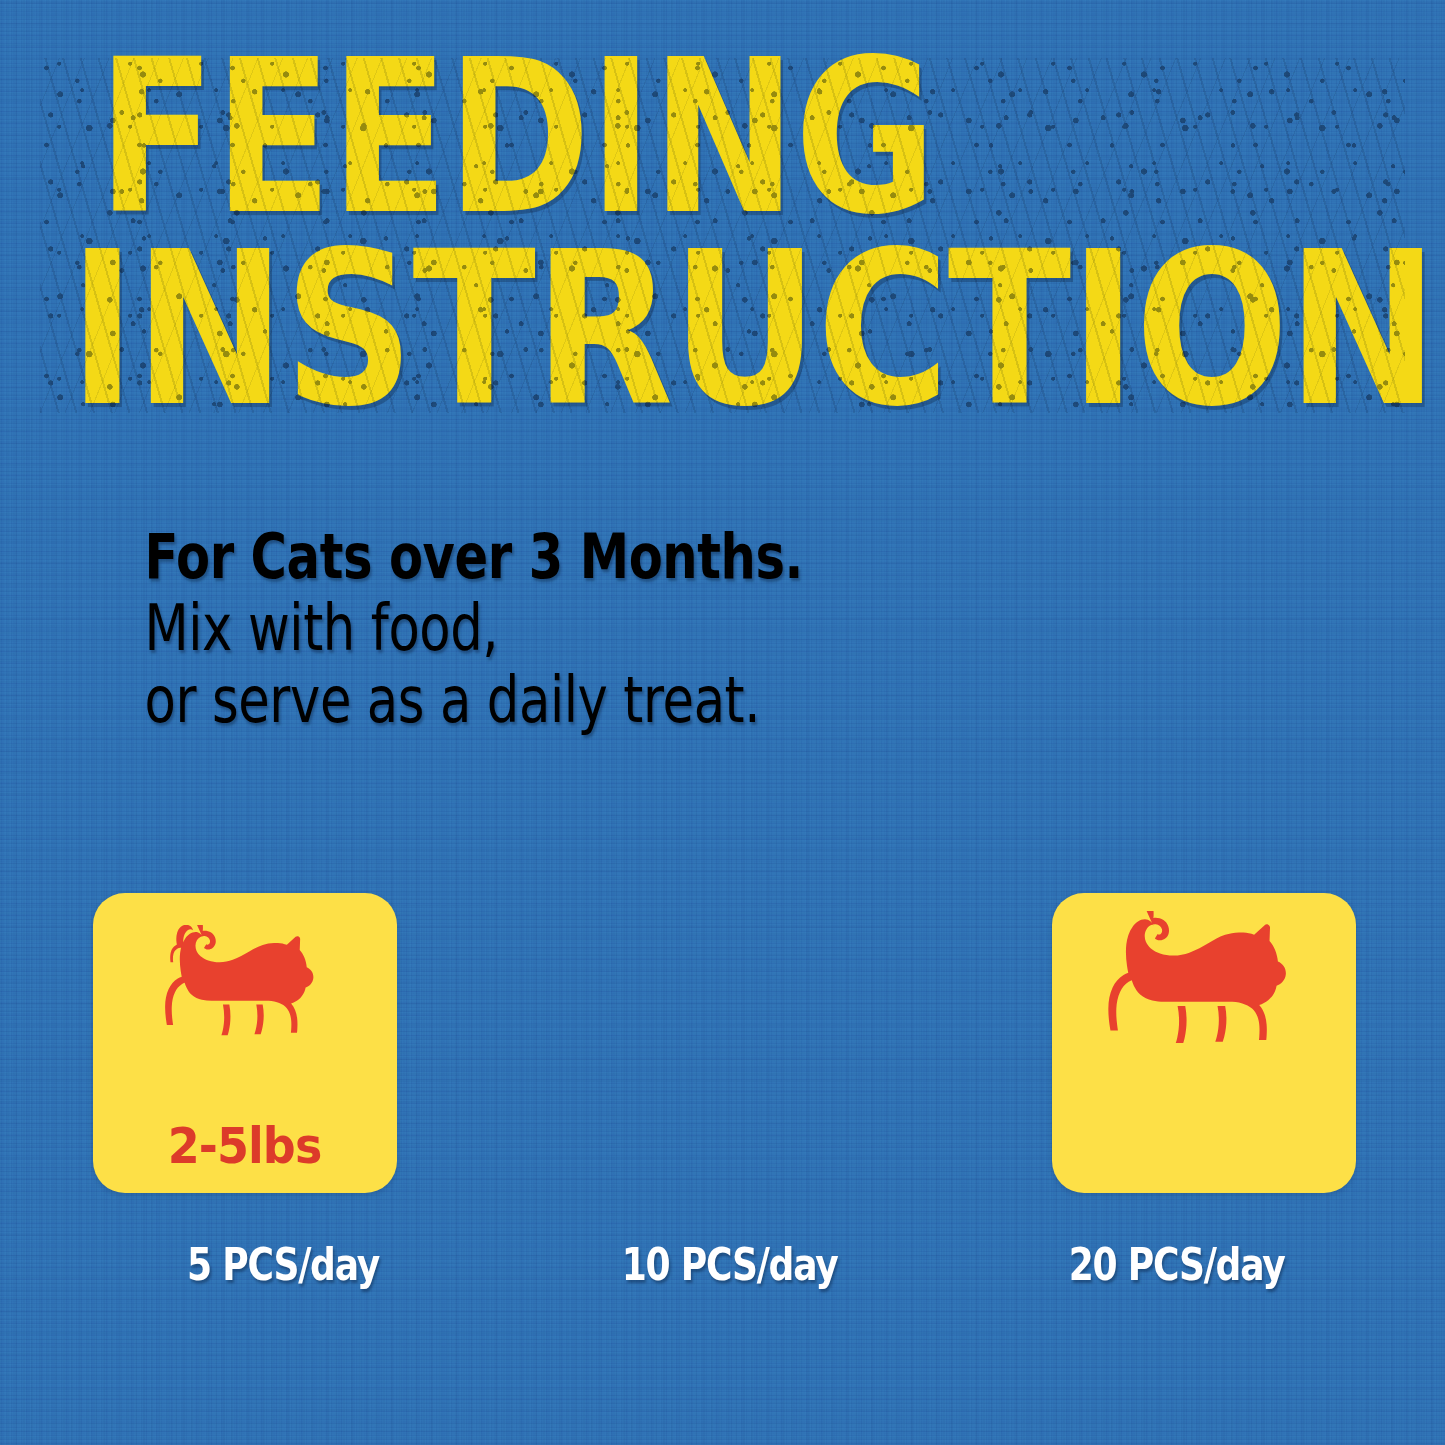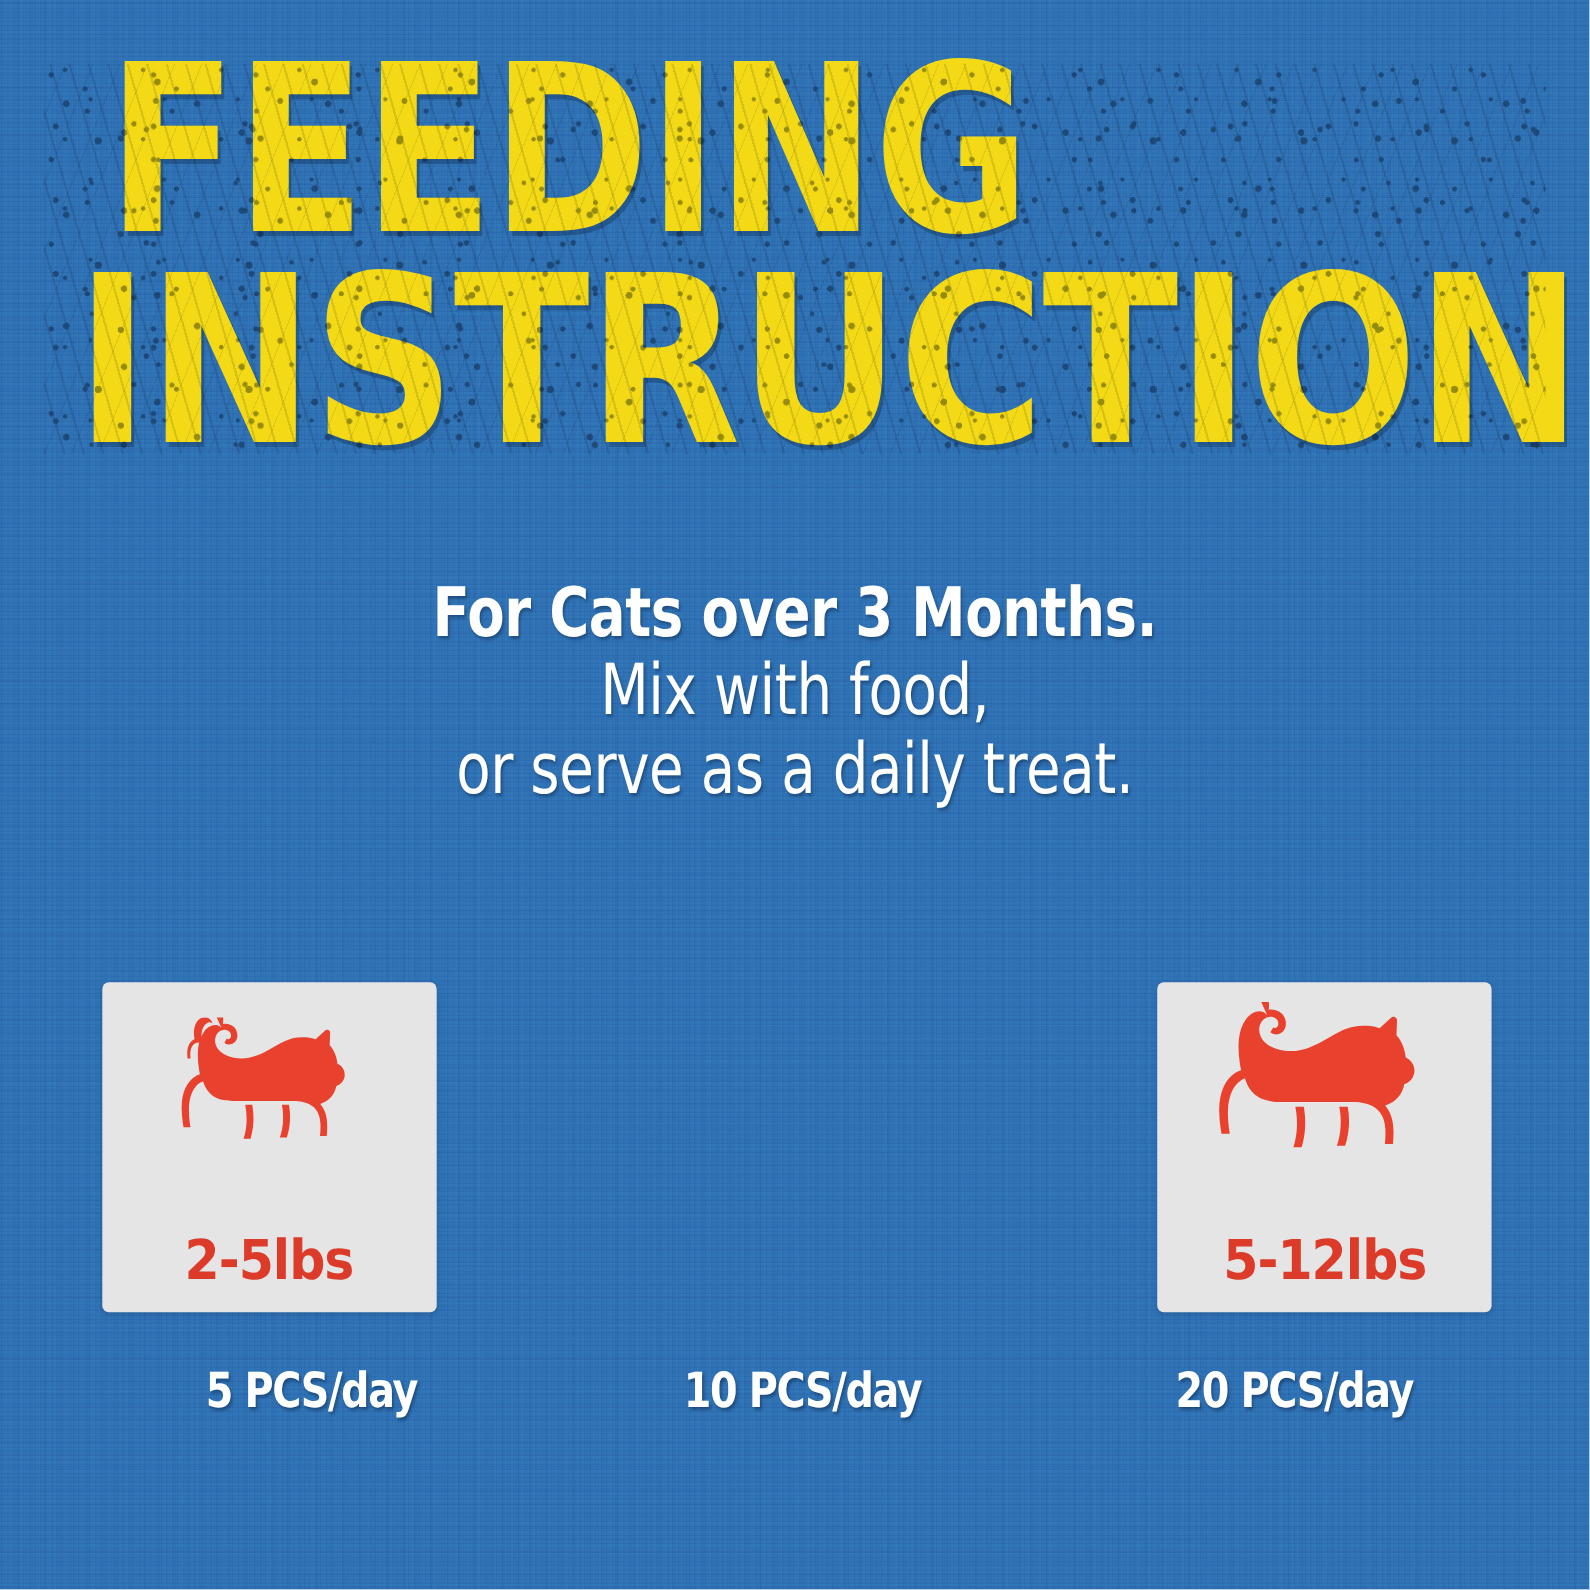--- a/index.html
+++ b/index.html
@@ -114,23 +114,22 @@
       101px 79px, 113px 109px, 89px 67px, 131px 119px,
       77px 83px, 107px 71px, 121px 93px, 97px 103px,
       auto, auto;
   }
 
   
   .body-copy {
     position: absolute;
     left: 0; right: 0;
     top: 522px;
-    text-align: center;
     z-index: 5;
-    color: #ffffff;
+    color: #000000;
   }
   .body-copy div { white-space: nowrap; }
   .bc-line {
     font-family: "DejaVu Sans", sans-serif;
     line-height: 1.13;
     letter-spacing: -.5px;
     text-shadow: 2px 3px 3px rgba(8,28,58,.38);
   }
   .bc-line.strong {
     font-weight: 700;
@@ -151,22 +150,22 @@
     width: 1263px;
     height: 300px;
     display: flex;
     justify-content: space-between;
     z-index: 5;
   }
   .weight-card {
     position: relative;
     width: 304px;
     height: 300px;
-    background: #e5e5e5;
-    border-radius: 6px;
+    background: #fde047;
+    border-radius: 32px;
     box-shadow: 0 2px 5px rgba(10,30,60,.18);
     overflow: hidden;
   }
   .cat-wrap {
     position: absolute;
     left: 0; right: 0;
     top: 0;
     display: flex;
     align-items: flex-start;
     justify-content: center;
@@ -465,23 +464,20 @@
                    c1.1,5.5 1.6,11.1 1.6,16.7
                    c0,6.8 -0.8,13.6 -2.5,20.2
                    c-0.5,2.0 -1.1,4.0 -1.8,5.9
                    l9.0,0
                    c0.6,-1.8 1.2,-3.7 1.7,-5.6
                    c1.8,-7.0 2.7,-14.3 2.7,-21.5
                    c0,-5.3 -0.5,-10.6 -1.5,-15.7
                    z" transform="translate(6,6) scale(0.96,0.96)"></path>
         </svg>
       </div>
-      <div class="card-label">
-        <span>5-12lbs</span>
-      </div>
     </div>
 
   </div>
 
   <div class="dose-row">
     <div class="dose-item">
       <span>5 PCS/day</span>
     </div>
     <div class="dose-item">
       <span>10 PCS/day</span>

